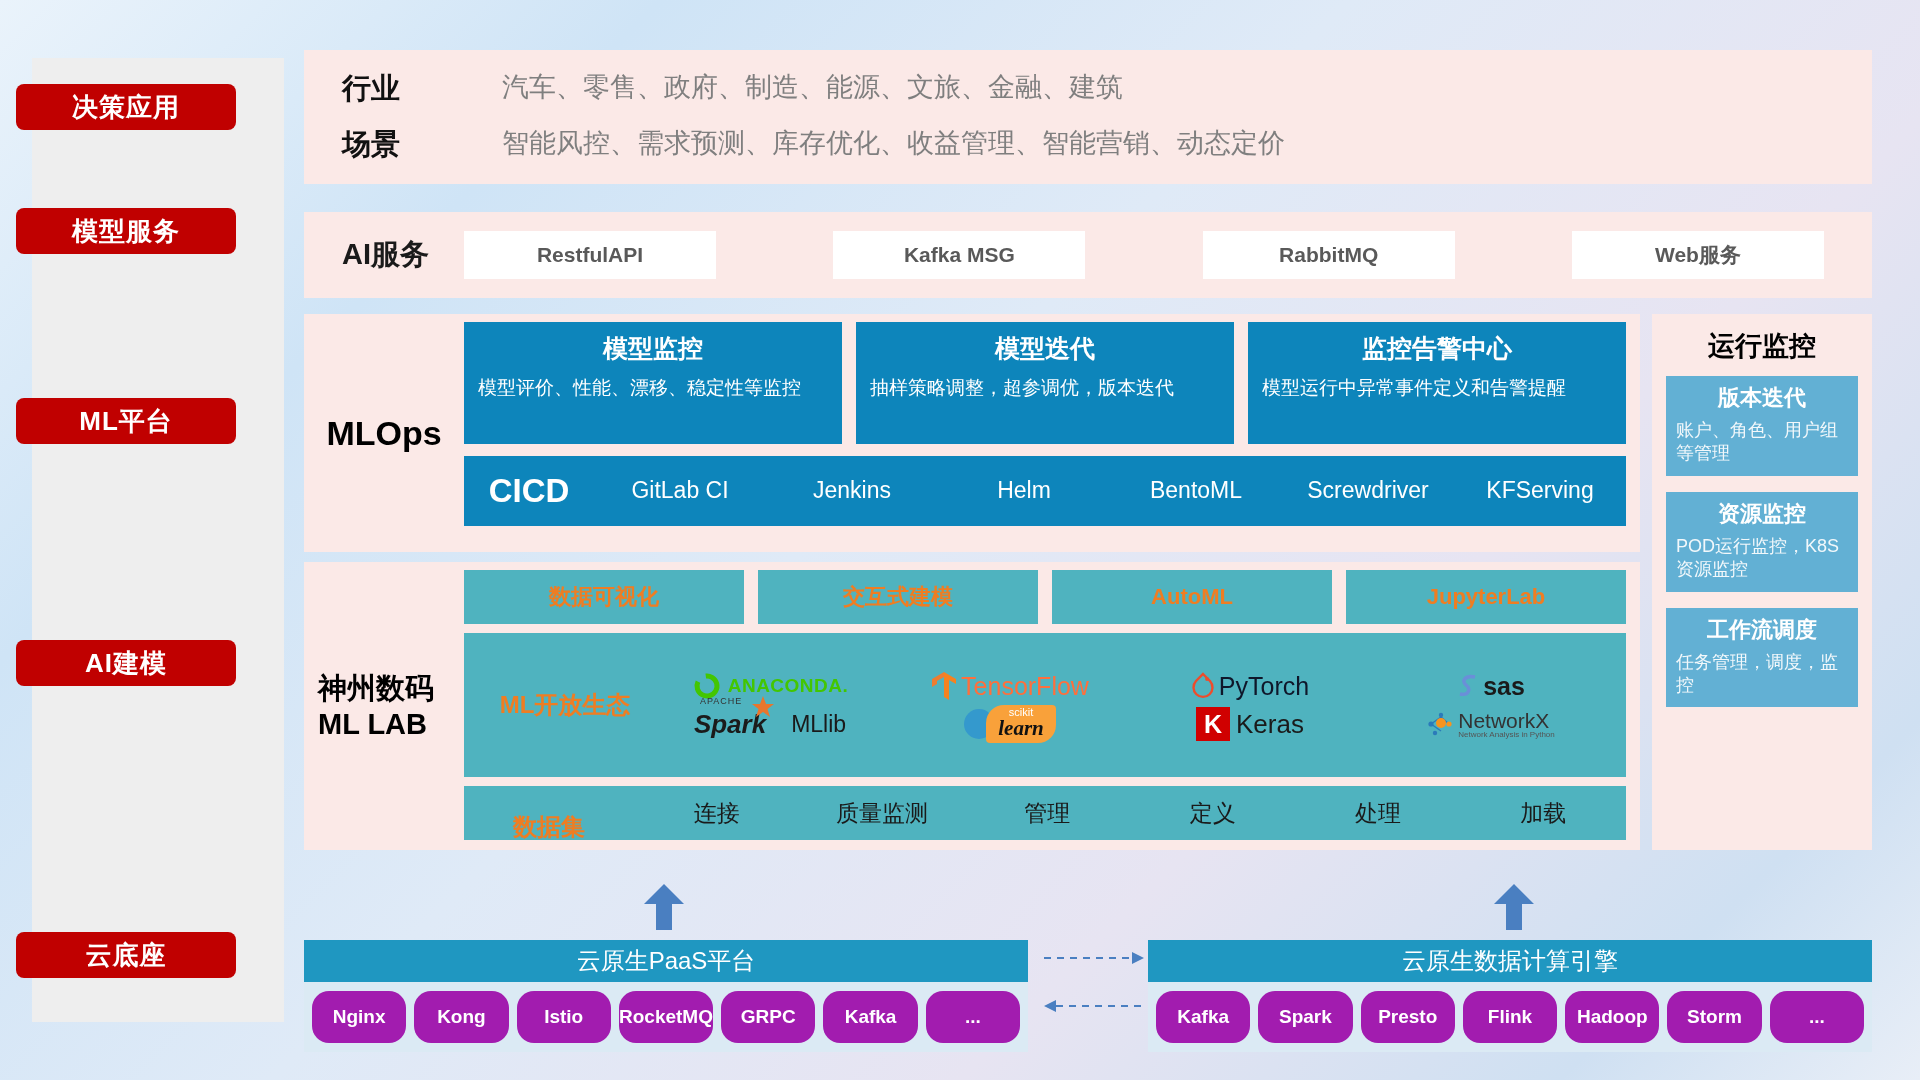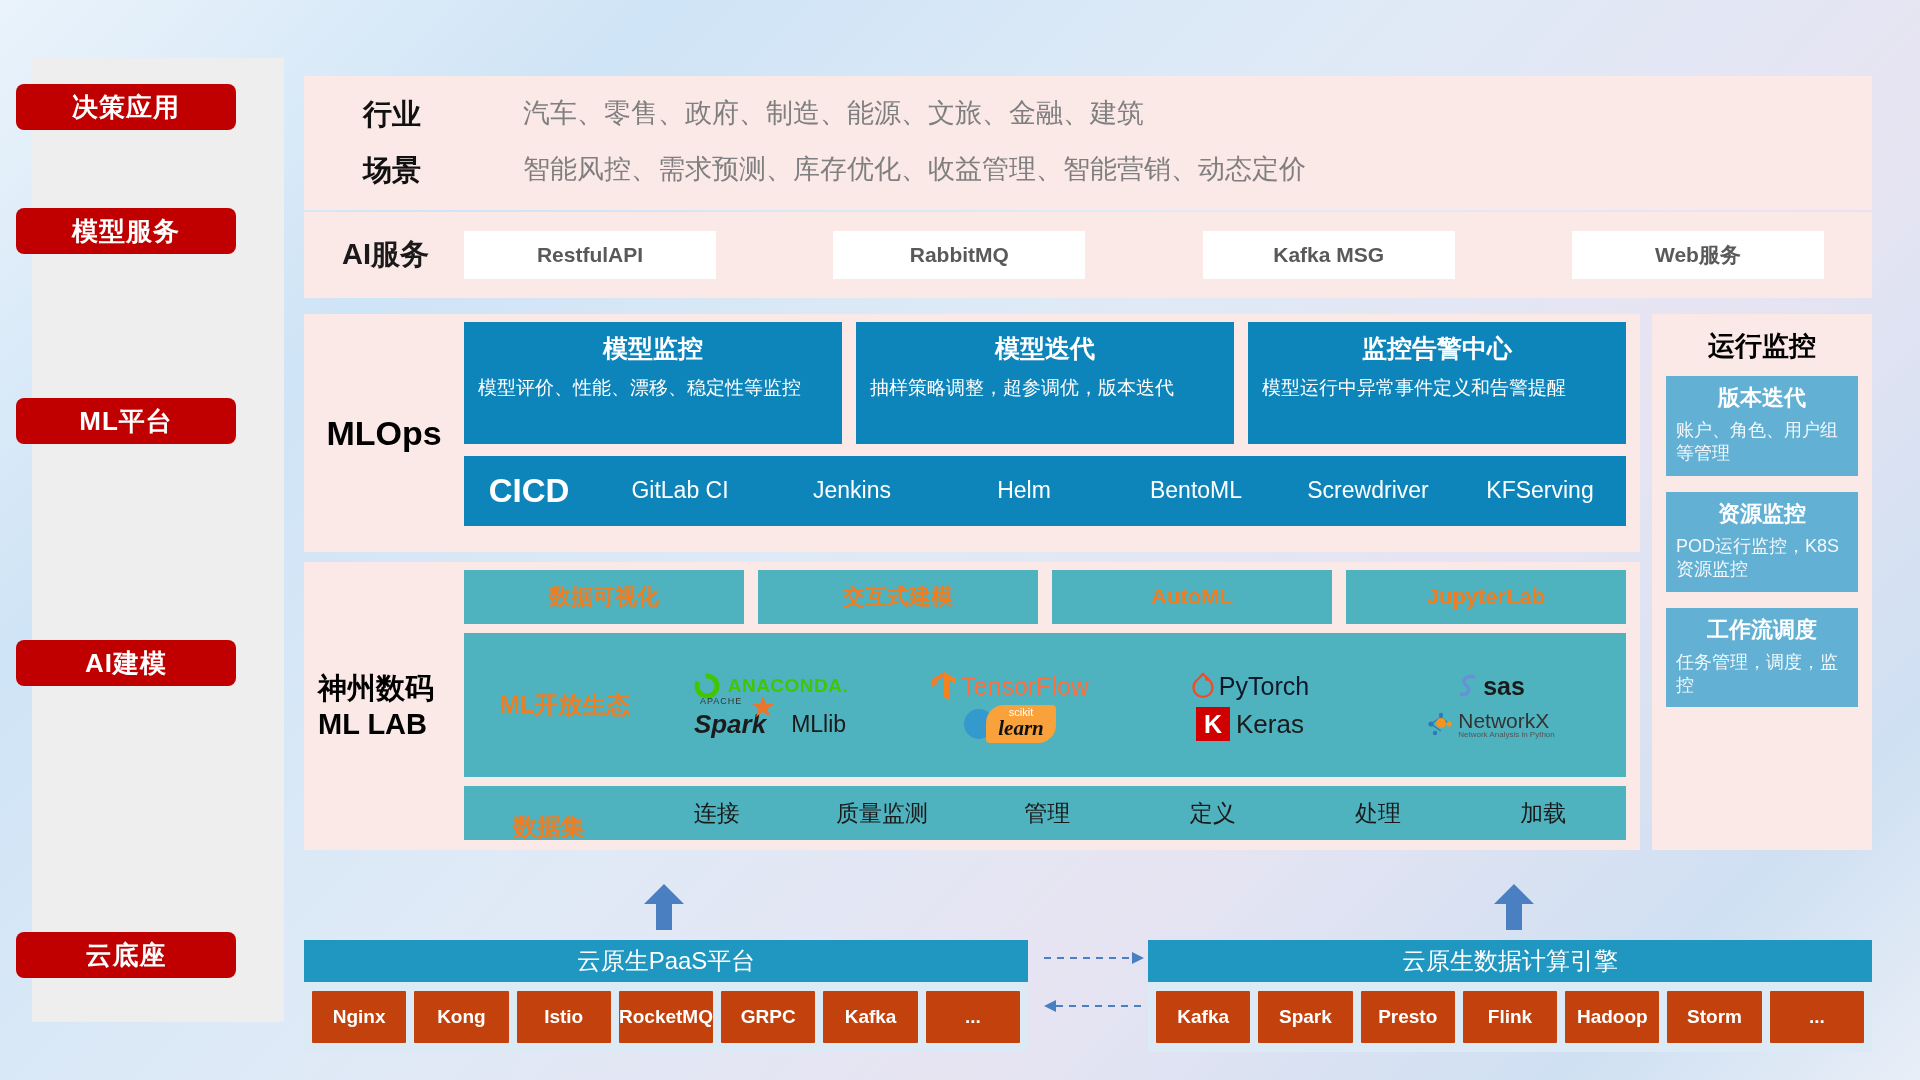--- a/index.html
+++ b/index.html
@@ -23,21 +23,21 @@
     letter-spacing:1px;
   }
   
   .band {
     position:absolute; background:#fbe9e7;
   }
   .band-label {
     font-weight:bold; color:#1a1a1a;
   }
   
-  #row1 { left:304px; top:76px; width:1568px; height:134px;padding-left:21px; }
+  #row1 { left:304px; top:50px; width:1568px; height:134px; }
   #row1 .grid { display:grid; grid-template-columns:160px 1fr; height:100%;
                 align-content:center; row-gap:16px; padding-left:38px;}
   #row1 .k { font-size:29px; font-weight:bold; color:#111; }
   #row1 .v { font-size:27px; color:#7f7f7f; }
   
   #row2 { left:304px; top:212px; width:1568px; height:86px;
           display:flex; align-items:center; }
   #row2 .lbl { width:160px; padding-left:38px; font-size:29px; font-weight:bold; }
   #row2 .btns { flex:1; display:flex; gap:0; justify-content:space-between;
                 padding-right:48px; }
@@ -80,21 +80,21 @@
   .mon-card h4 { font-size:22px; text-align:center; font-weight:bold; margin-bottom:6px;}
   .mon-card p { font-size:18px; line-height:1.3; color:#f2f8fb; }
   
   .cloud { position:absolute; bottom:28px; width:724px; }
   #cloud-left  { left:304px; }
   #cloud-right { left:1148px; }
   .cloud-title { background:#1f97c1; color:#fff; text-align:center;
                  font-size:24px; height:42px; display:flex;
                  align-items:center; justify-content:center; }
   .cloud-body { background:#dbeaf4; display:flex; gap:8px; padding:9px 8px; }
-  .cloud-chip { flex:1; height:52px; background:#c2410c; border-radius:1px;
+  .cloud-chip { flex:1; height:52px; background:#a21caf; border-radius:17px;
                 color:#fff; font-size:19px; font-weight:bold; line-height:1.12;
                 display:flex; align-items:center; justify-content:center; text-align:center;}
   .up-arrow { position:absolute; width:44px; }
   .dashes { position:absolute; left:1040px; bottom:62px; width:100px; }
   svg { display:block; }
 </style>
 </head>
 <body>
 
 <div id="rail"></div>
@@ -120,22 +120,22 @@
     <div class="v">汽车、零售、政府、制造、能源、文旅、金融、建筑</div>
     <div class="k">场景</div>
     <div class="v">智能风控、需求预测、库存优化、收益管理、智能营销、动态定价</div>
   </div>
 </div>
 
 <div class="band" id="row2">
   <div class="lbl band-label">AI服务</div>
   <div class="btns">
     <div class="svcbtn">RestfulAPI</div>
+    <div class="svcbtn">Kafka MSG</div>
     <div class="svcbtn">RabbitMQ</div>
-    <div class="svcbtn">Kafka MSG</div>
     <div class="svcbtn">Web服务</div>
   </div>
 </div>
 
 <div class="band" id="row3">
   <div class="lbl">MLOps</div>
   <div class="inner">
     <div class="mlops-cards">
       <div class="mlops-card">
         <h4>模型监控</h4>

